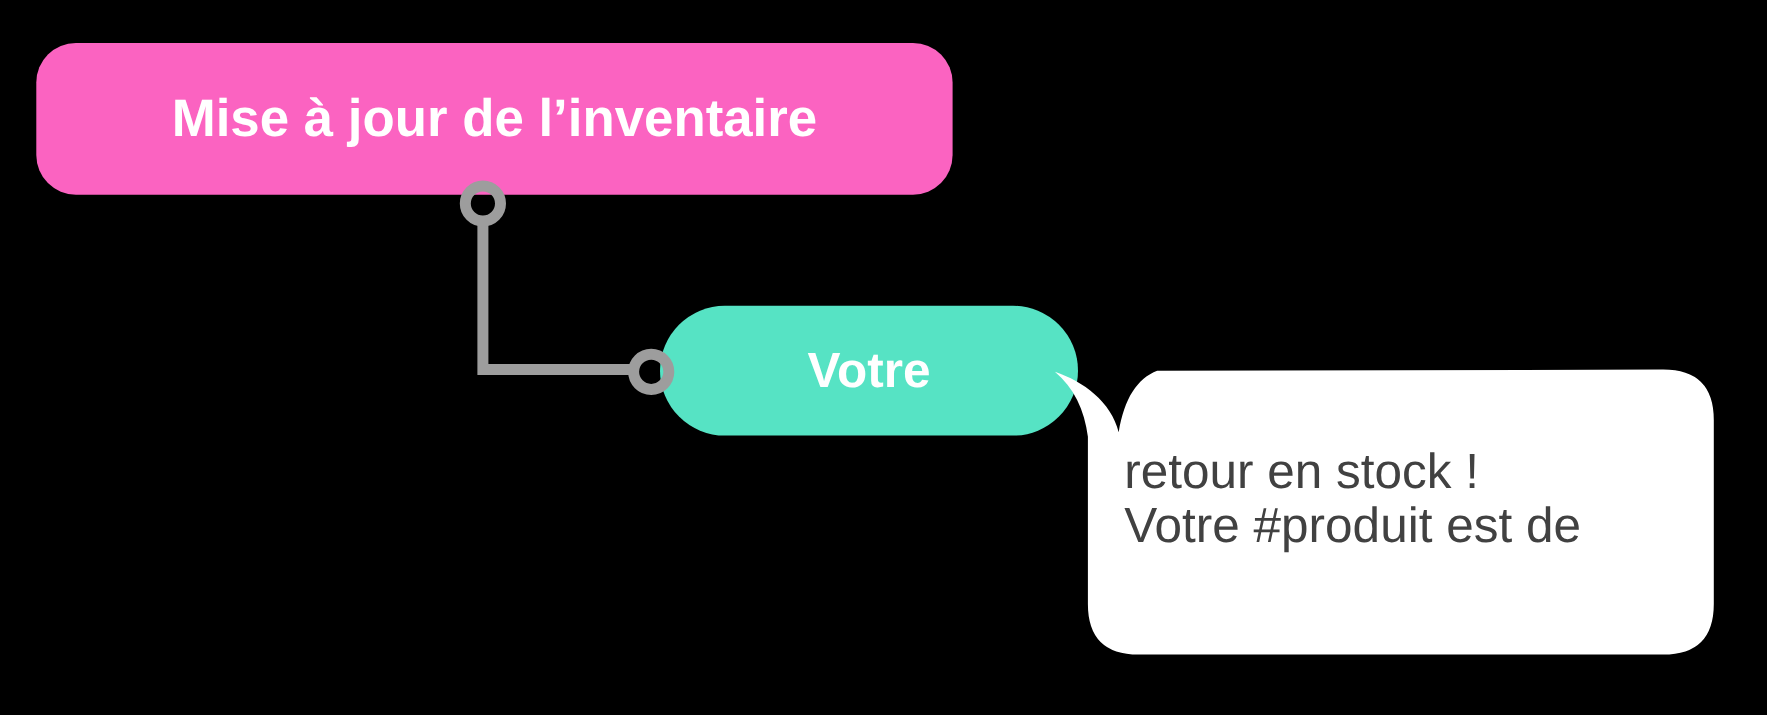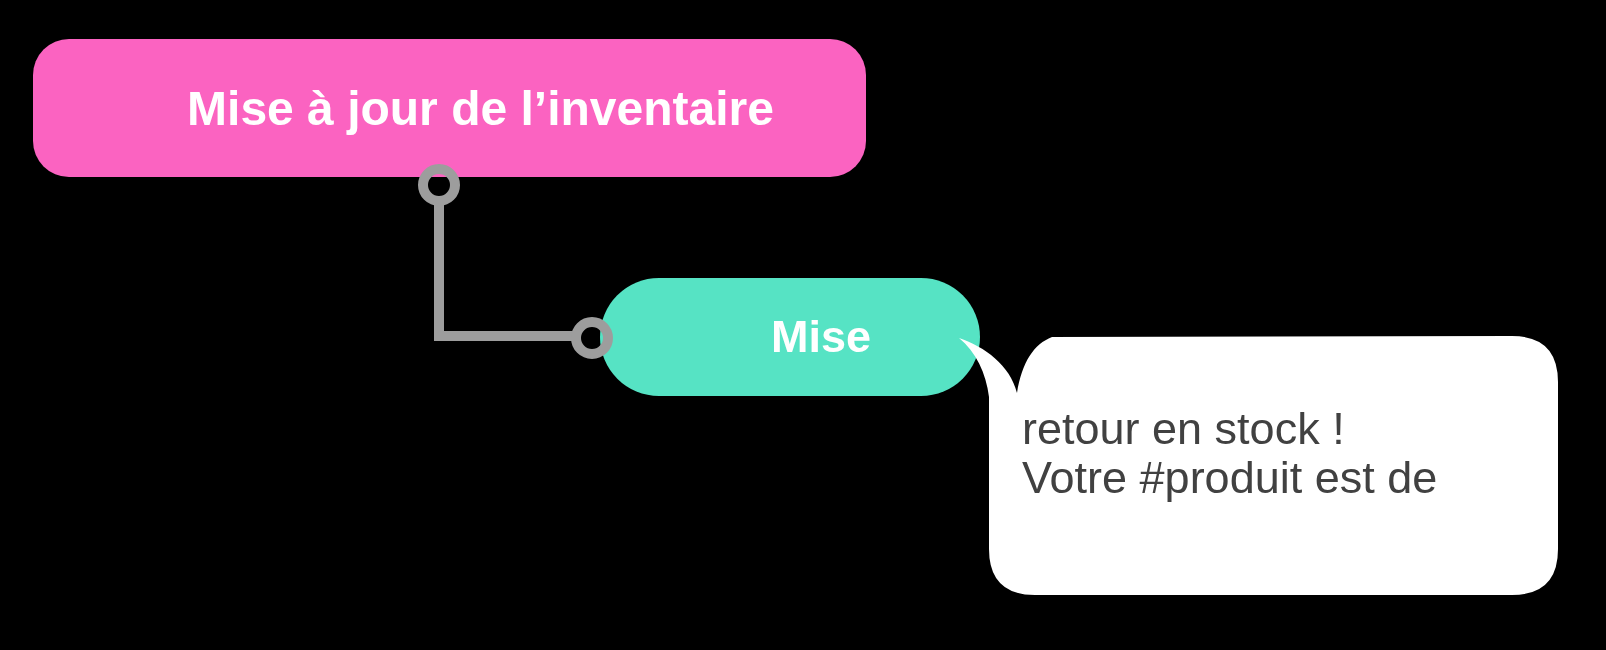--- a/index.html
+++ b/index.html
@@ -19,21 +19,20 @@
   }
   .label-layer { position: absolute; left: 0; top: 0; width: 1606px; height: 650px; }
   .node-label {
     position: absolute;
     display: flex;
     align-items: center;
     justify-content: center;
     color: #ffffff;
     font-weight: 700;
     text-align: center;
-    margin-left: 31px;
   }
   .trigger-label {
     left: 33px; top: 39px;
     width: 833px; height: 138px;
     font-size: 48px;
   }
   .action-label {
     left: 600px; top: 278px;
     width: 380px; height: 118px;
     font-size: 45px;
@@ -75,21 +74,21 @@
              Z" fill="#FFFFFF"></path>
 
     <circle cx="439" cy="185" r="16" fill="none" stroke-width="10" stroke="#9D9D9D"></circle>
 
     <circle cx="592" cy="338" r="16" fill="none" stroke-width="10" stroke="#9D9D9D"></circle>
   </svg>
 
   <div class="label-layer">
     <div class="node-label trigger-label">Mise à jour de l’inventaire</div>
 
-    <div class="node-label action-label">Mise</div>
+    <div class="node-label action-label">Votre</div>
 
     <div class="bubble-text">
       <div>retour en stock !</div>
       <div>Votre #produit est de</div>
     </div>
   </div>
 
 </div>
 
 </body></html>

